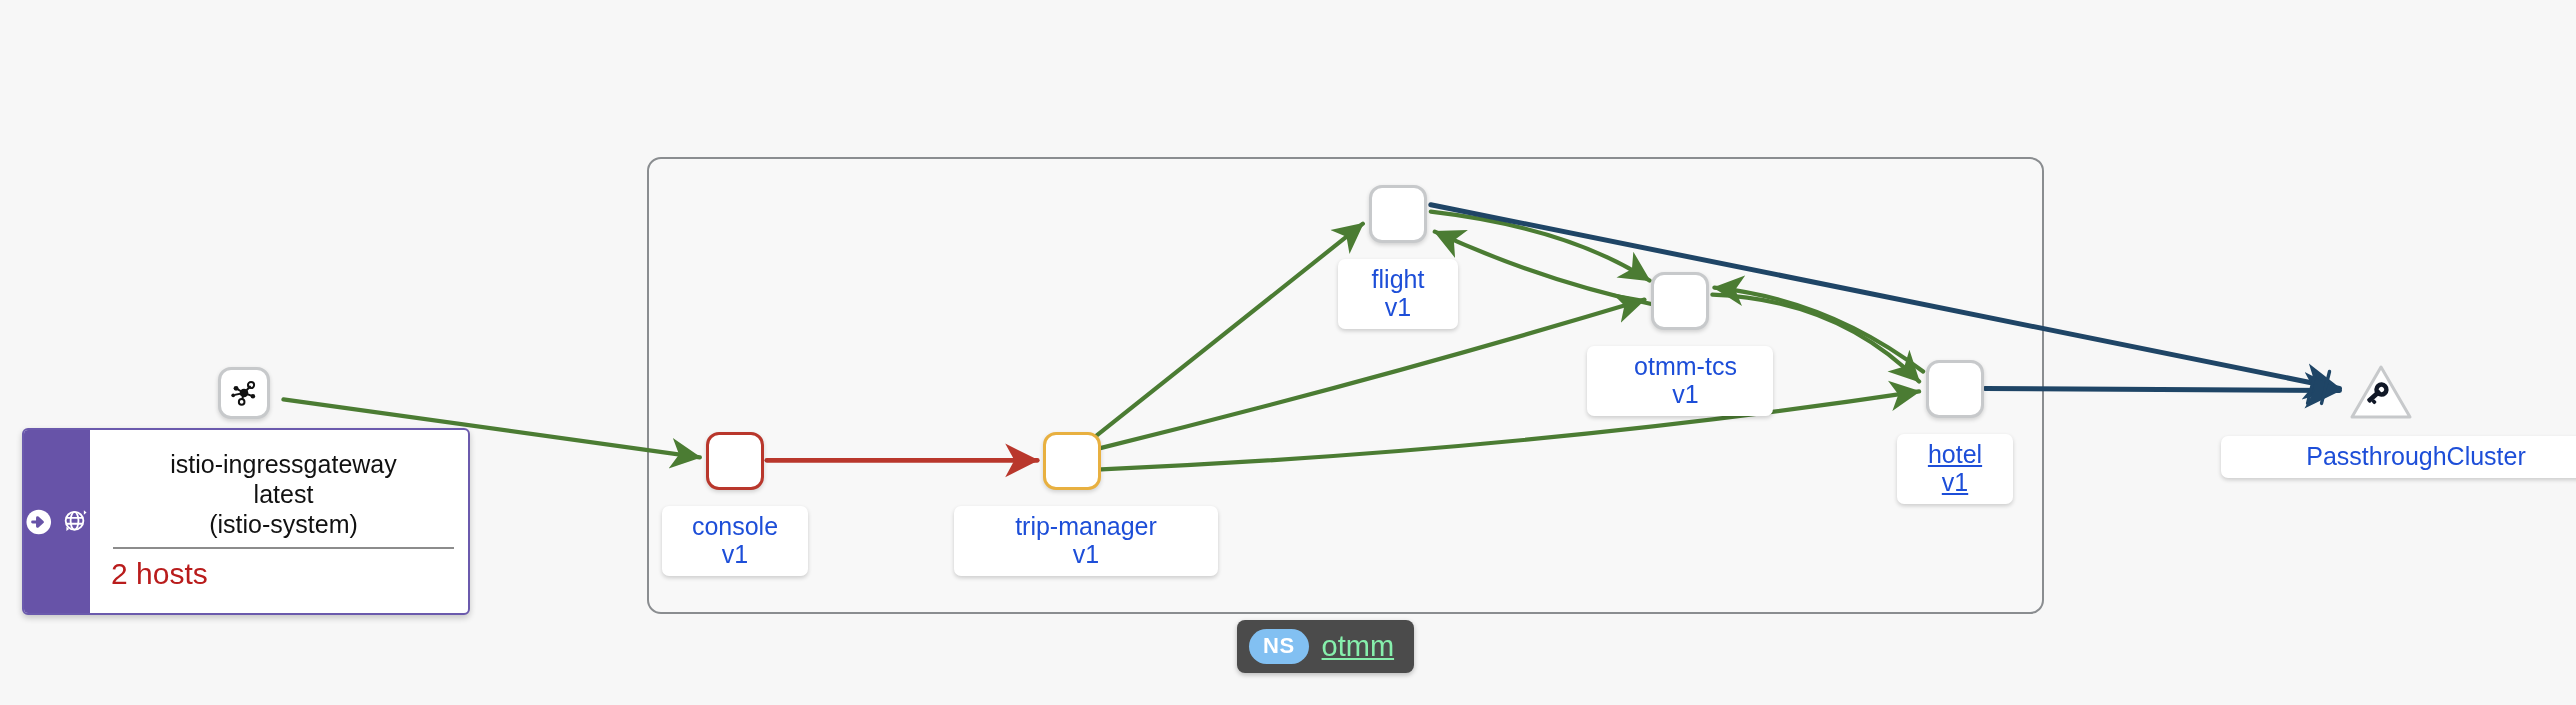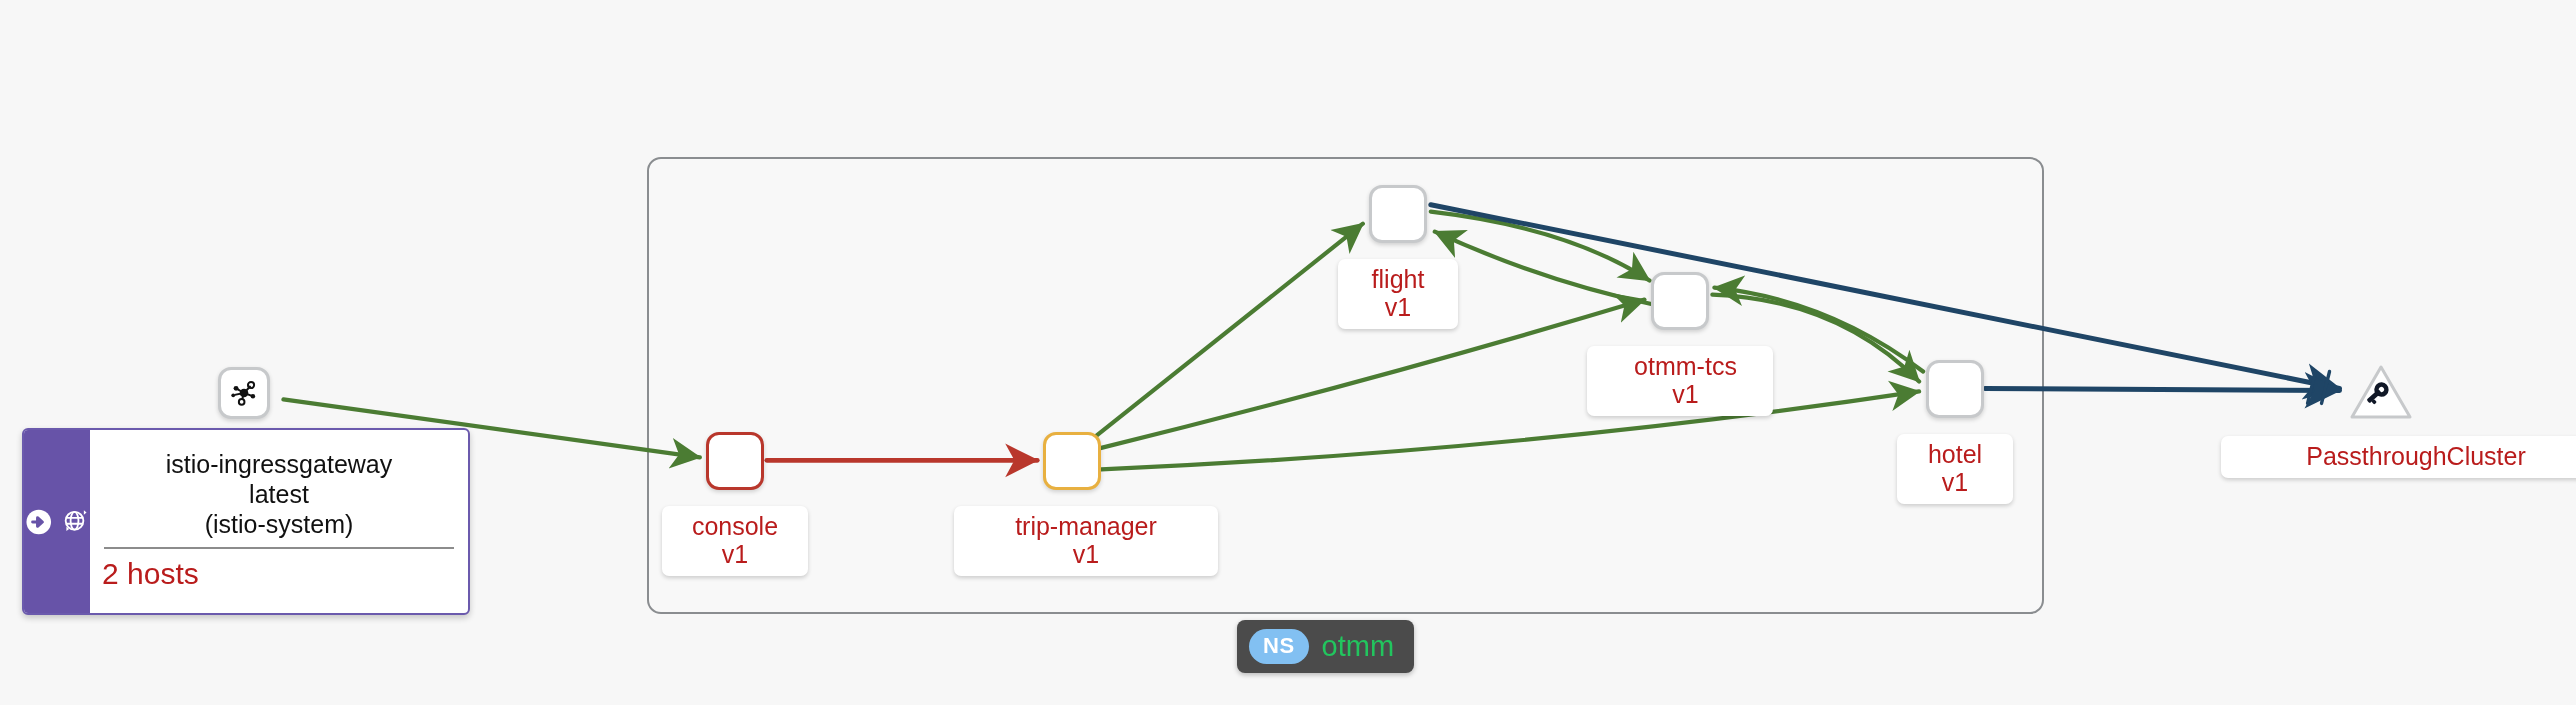--- a/index.html
+++ b/index.html
@@ -59,21 +59,21 @@
   .tri-node svg { display: block; }
   
   .node-label {
     position: absolute;
     background: #ffffff;
     border-radius: 7px;
     box-shadow: 0 2px 4px rgba(0,0,0,0.18);
     padding: 6px 13px 8px 13px;
     font-size: 25px;
     line-height: 1.12;
-    color: #b91c1c;
+    color: #1d4ed8;
     text-align: center;
     white-space: pre-line;
     box-sizing: border-box;
   }
   
   .gw-box {
     position: absolute;
     display: flex;
     background: #ffffff;
     border: 2px solid #6b5aad;
@@ -89,21 +89,21 @@
     align-items: center;
     justify-content: center;
     gap: 7px;
     flex: 0 0 66px;
   }
   .gw-body {
     flex: 1;
     display: flex;
     flex-direction: column;
     justify-content: center;
-    padding: 5px 12px 4px 12px;
+    padding: 5px 12px 4px 21px;
   }
   .gw-title {
     font-size: 25px;
     line-height: 1.2;
     color: #111;
     text-align: center;
     white-space: pre-line;
     padding-bottom: 8px;
   }
   .gw-rule {
@@ -130,22 +130,23 @@
   .ns-tag {
     background: #82c0f2;
     color: #ffffff;
     font-size: 22px;
     font-weight: bold;
     border-radius: 998px;
     padding: 4px 14px 5px 14px;
     letter-spacing: 0.5px;
   }
   .ns-name {
-    color: #22c55e;
+    color: #86efac;
     font-size: 29px;
+    text-decoration: underline;
   }
 </style>
 </head>
 <body>
 
 <div id="canvas">
 
   <div class="ns-box" style="left:647px; top:157px; width:1397px; height:457px;"></div>
 
   <svg id="edge-layer" viewBox="0 0 2578 706" xmlns="http://www.w3.org/2000/svg">
@@ -244,21 +245,21 @@
 
   <div class="node gray" style="left:1369px; top:185px; width:58px; height:58px;"></div>
   <div class="node-label" style="left:1338px; top:259px; width:120px;">flight
 v1</div>
 
   <div class="node gray" style="left:1651px; top:272px; width:58px; height:58px;"></div>
   <div class="node-label" style="left:1587px; top:346px; width:186px;padding-left:24px;">otmm-tcs
 v1</div>
 
   <div class="node gray" style="left:1926px; top:360px; width:58px; height:58px;"></div>
-  <div class="node-label" style="left:1897px; top:434px; width:116px;">hotel
+  <div class="node-label" style="left:1897px; top:434px; width:116px;text-decoration:underline;">hotel
 v1</div>
 
   <div class="tri-node" style="left:2348px; top:363px;">
     <svg width="66" height="60" viewBox="0 0 66 60">
       <path d="M33 4 L62 54 L4 54 Z" fill="#ffffff" stroke="#c7c9cb" stroke-width="3" stroke-linejoin="round"></path>
       <g transform="translate(20,22) rotate(-42 13 13)">
         <circle cx="19" cy="7" r="7.2" fill="#111827"></circle>
         <circle cx="19" cy="7" r="2.6" fill="#ffffff"></circle>
         <rect x="1" y="4.6" width="16" height="4.8" rx="1.6" fill="#111827"></rect>
         <rect x="3.5" y="9" width="3.6" height="4.4" rx="1.2" fill="#111827"></rect>

